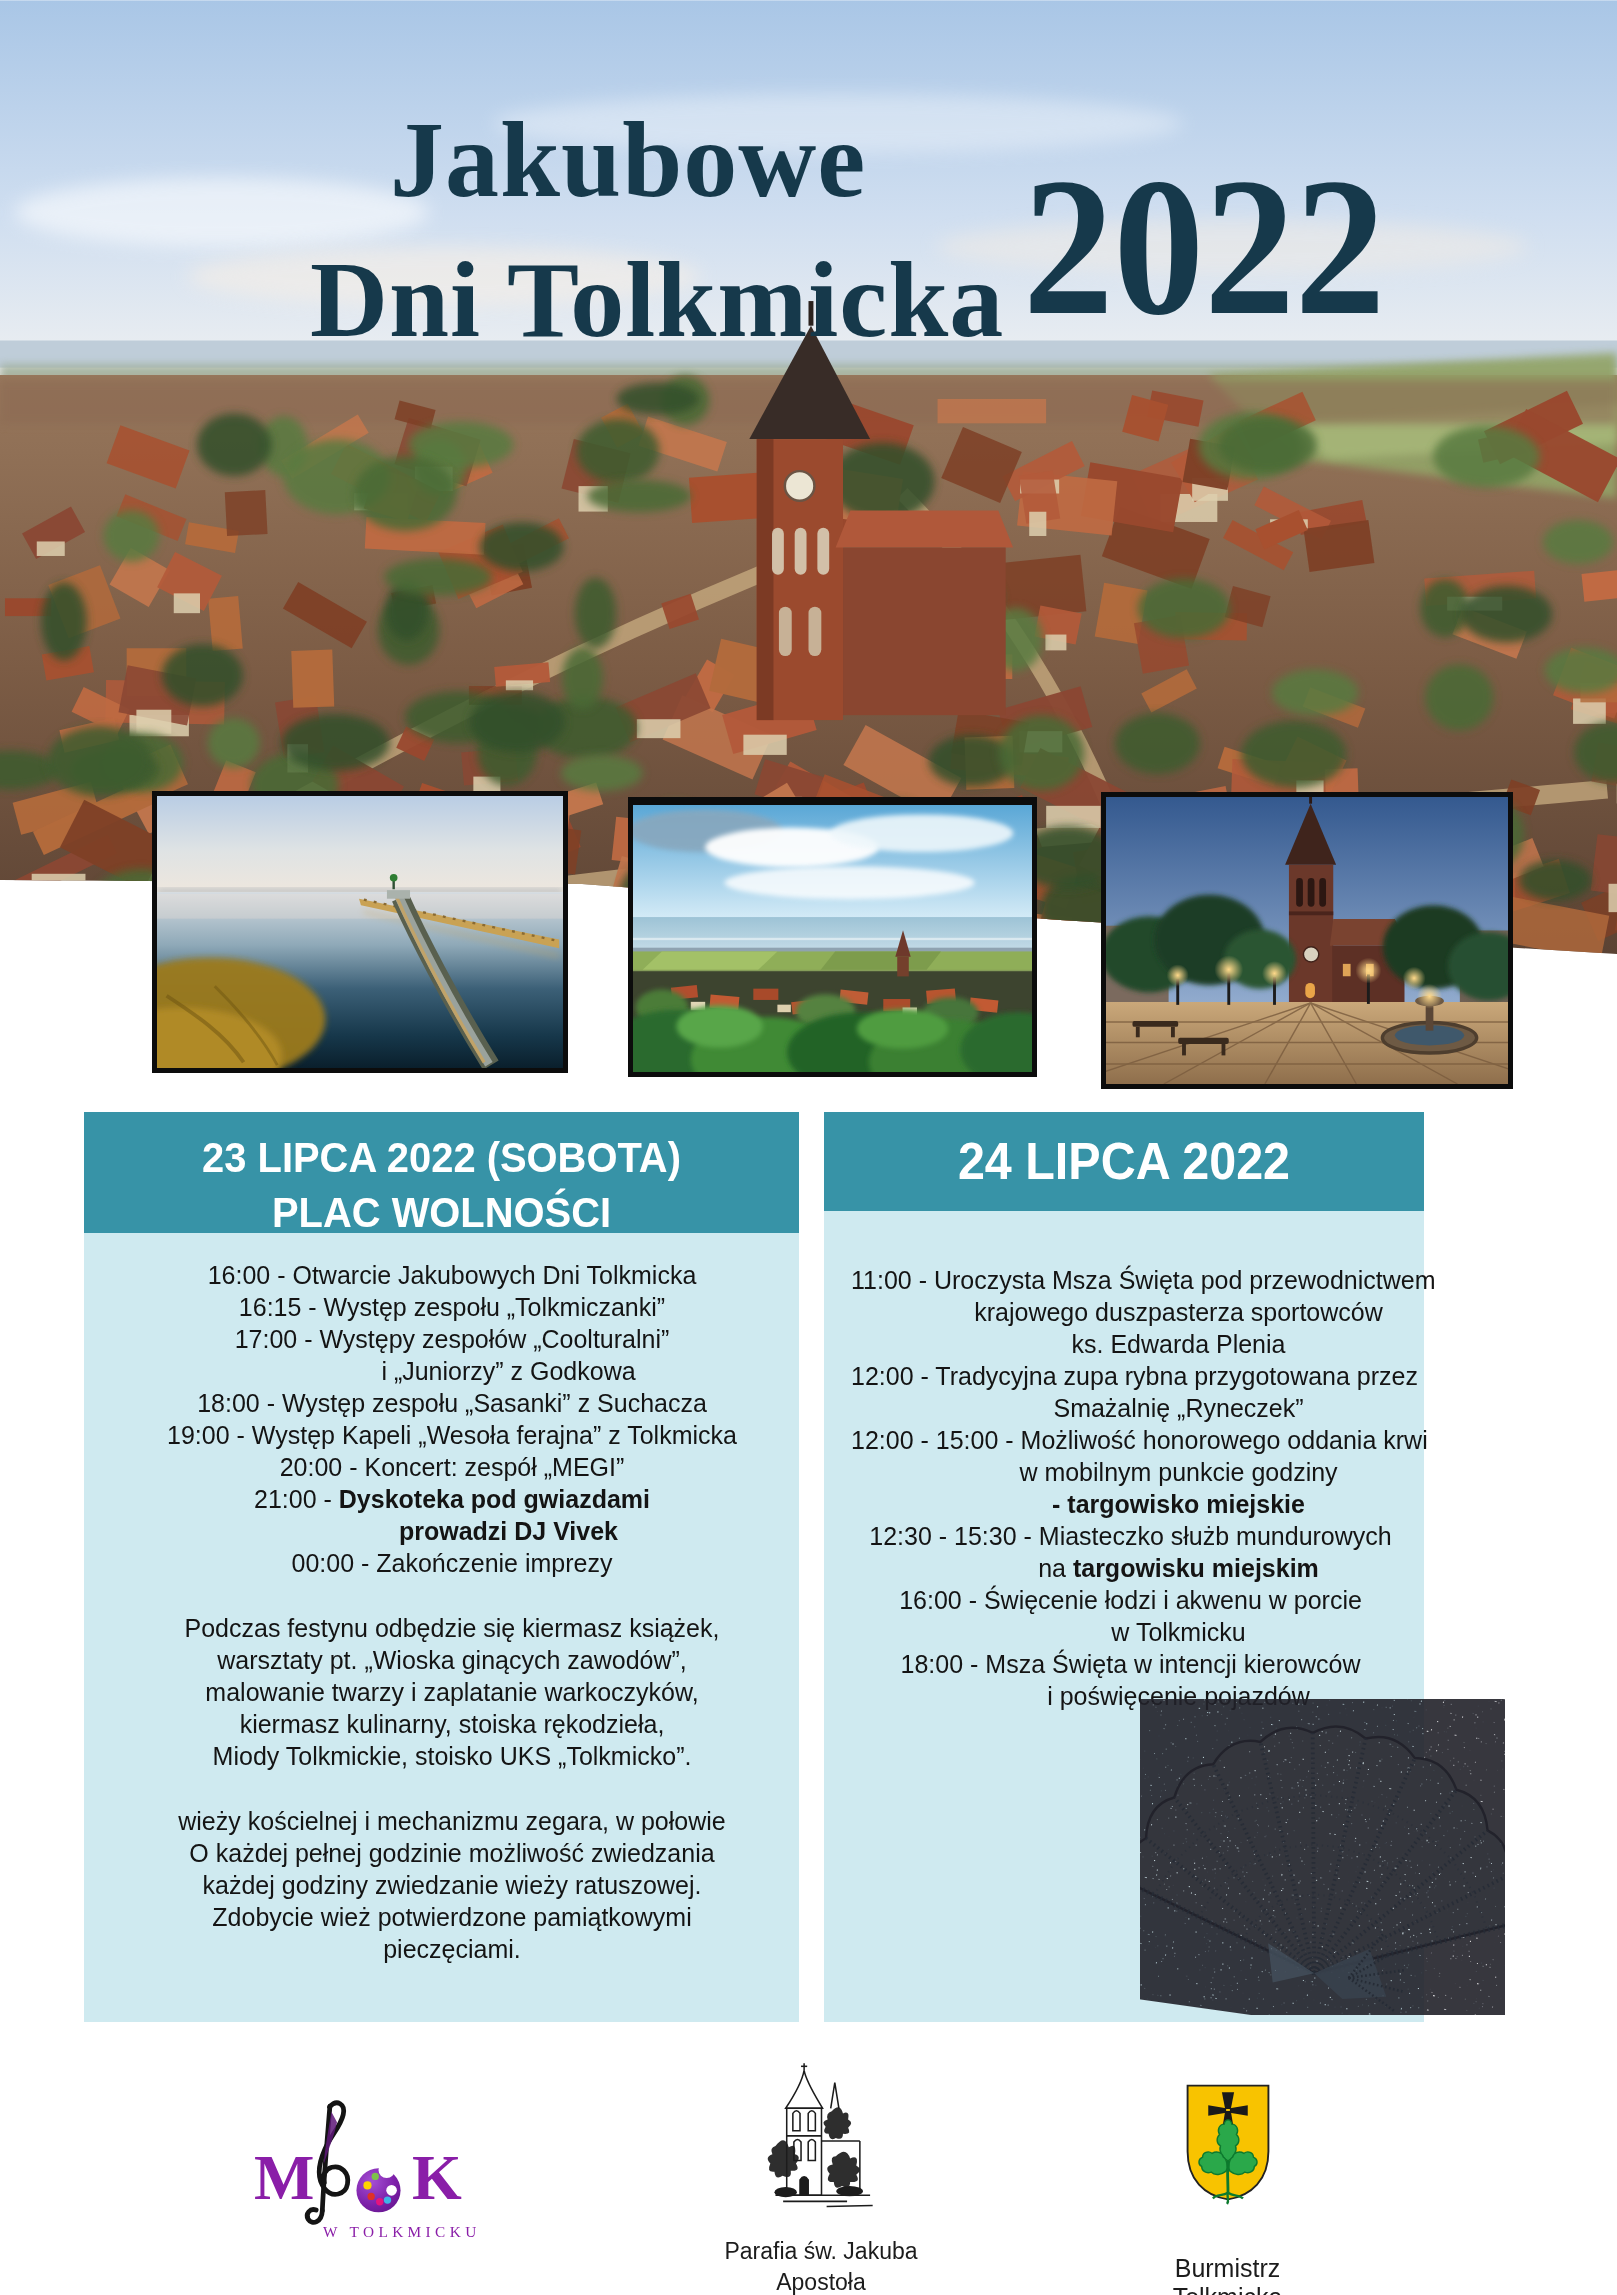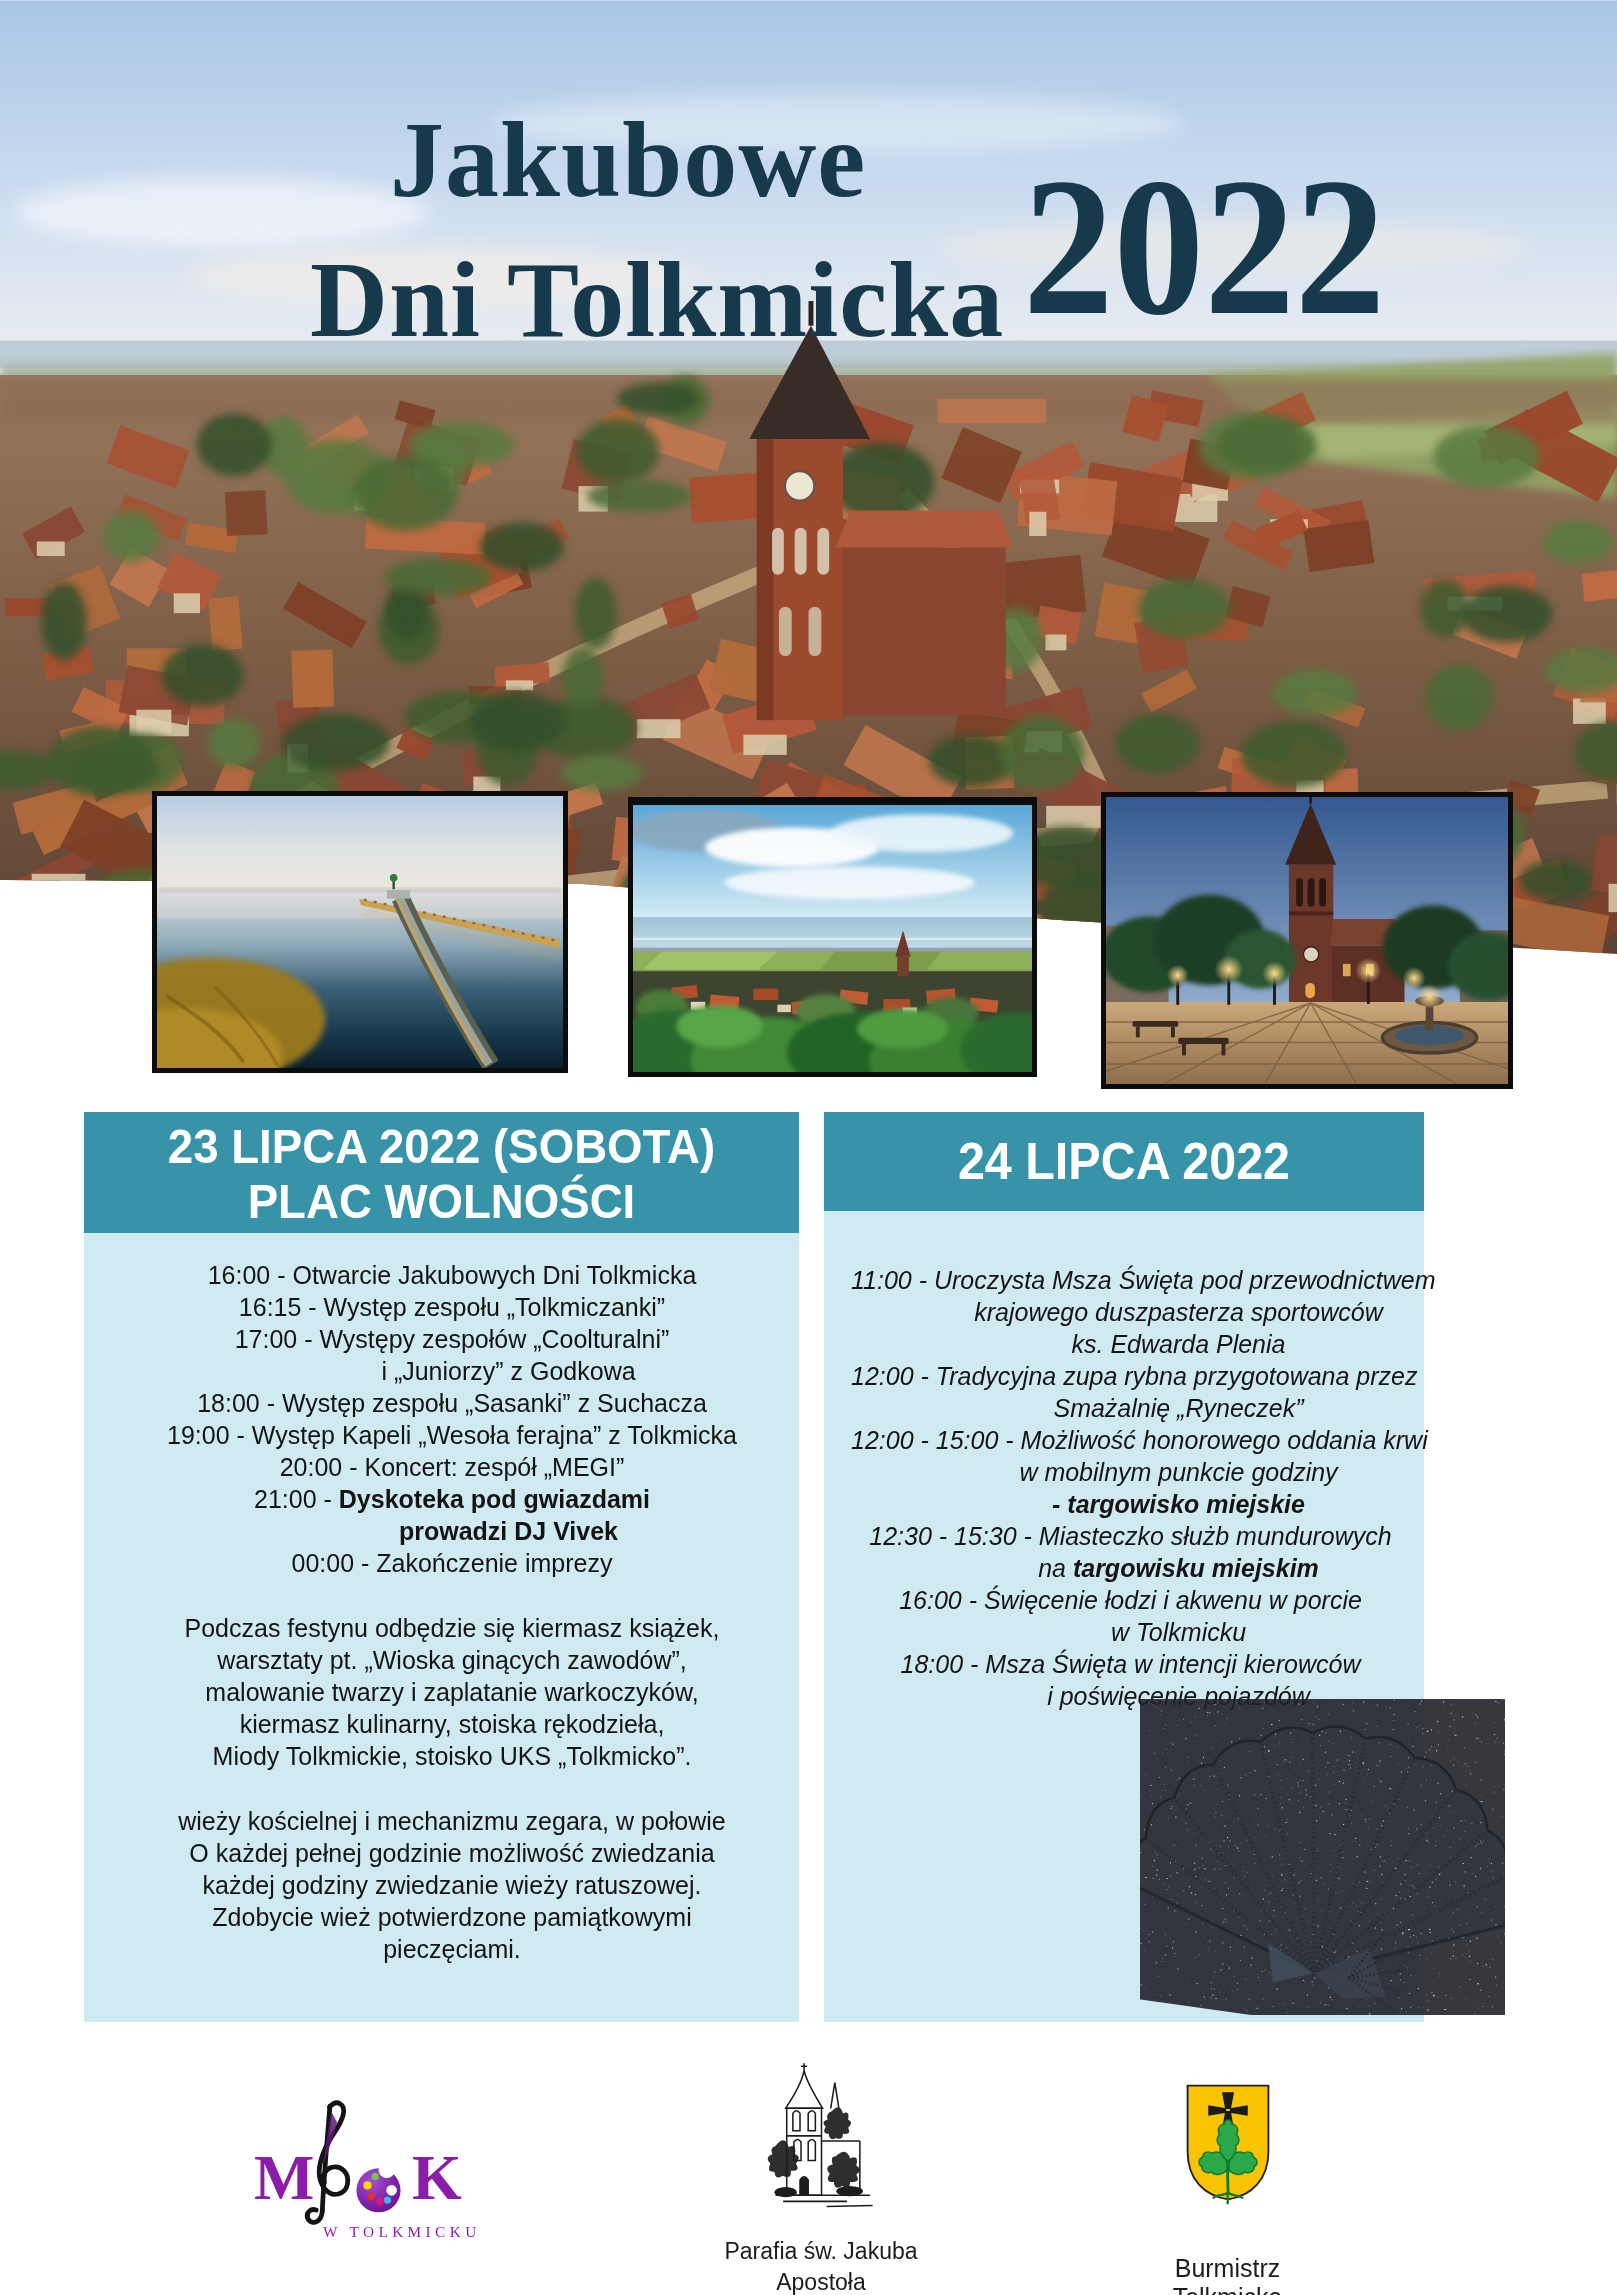--- a/index.html
+++ b/index.html
@@ -31,26 +31,26 @@
   .p1{left:152px;top:791px;width:416px;height:282px;}
   .p2{left:628px;top:797px;width:409px;height:280px;border-top-width:8px;}
   .p3{left:1101px;top:792px;width:412px;height:297px;}
 
   
   .panel{position:absolute;top:1112px;height:910px;}
   .panel.sat{left:84px;width:715px;}
   .panel.sun{left:824px;width:600px;}
   .phead{background:var(--accent);color:#fff;text-align:center;font-weight:700;overflow:hidden;}
   .phead .ph-in{display:block;transform:scaleX(.95);transform-origin:center;}
-  .sat .phead{height:121px;font-size:48px;line-height:55px;padding-top:7px;letter-spacing:0;}
+  .sat .phead{height:121px;font-size:42px;line-height:55px;padding-top:18px;letter-spacing:0;}
   .sun .phead{height:99px;font-size:51px;line-height:99px;}
   .pbody{position:absolute;left:0;right:0;bottom:0;background:var(--panelbg);
          font-size:25px;line-height:32px;color:var(--bodycol);text-align:center;}
   .sat .pbody{top:121px;padding:26px 18px 0 39px;}
-  .sun .pbody{top:99px;padding:53px 14px 0 27px;font-style:italic;}
+  .sun .pbody{top:99px;padding:53px 14px 0 27px;}
   .sline{white-space:nowrap;}
   .sat .ind{padding-left:113px;}
   .sun .ind{padding-left:96px;}
   .b{font-weight:700;}
   .para{margin-top:33px;}
   .shell-wrap{position:absolute;left:316px;top:587px;width:365px;height:316px;}
 
   
   .logo{position:absolute;}
   .mgok{left:249px;top:2088px;width:217px;height:168px;}

